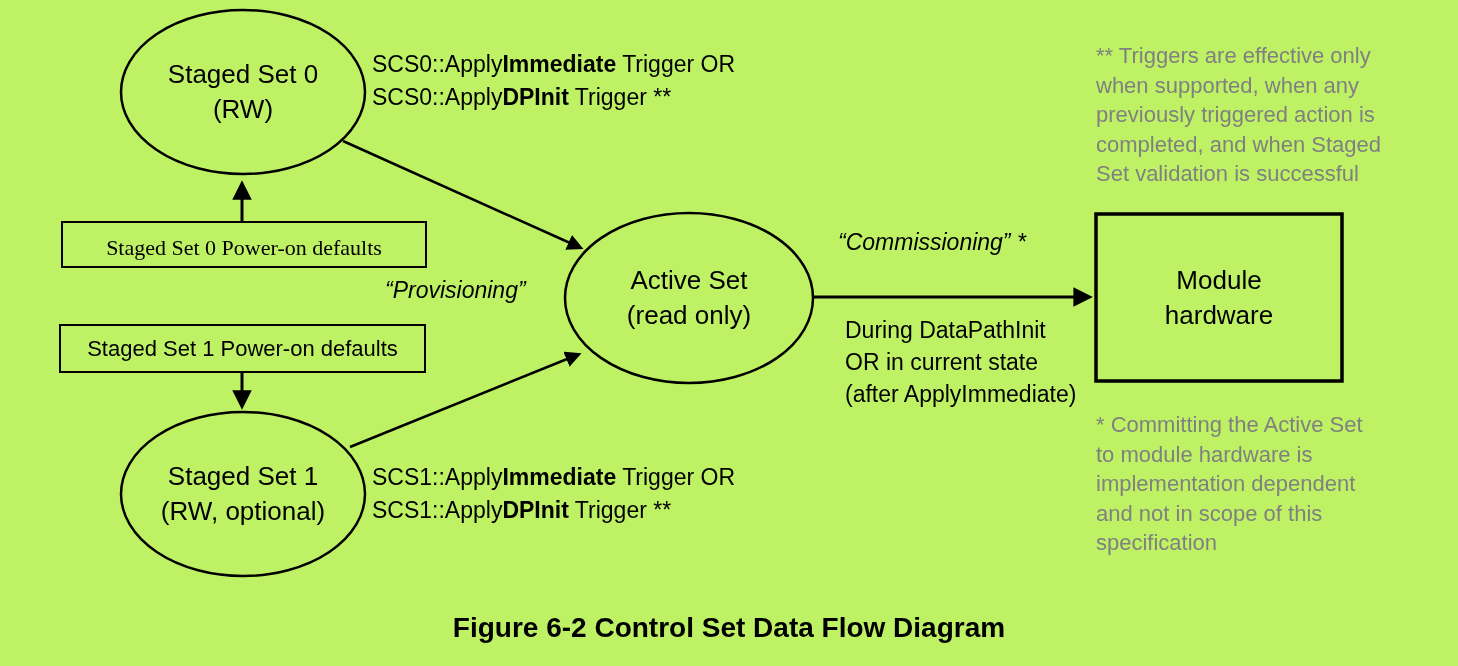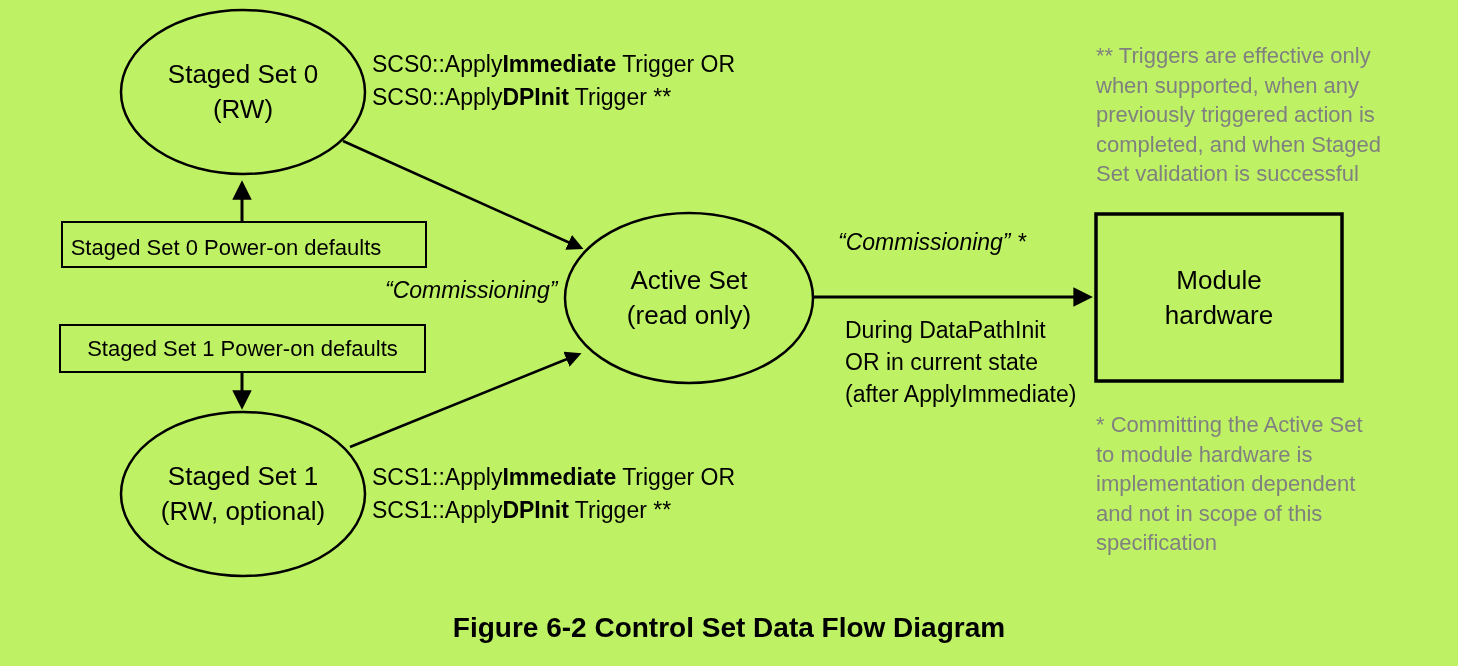--- a/index.html
+++ b/index.html
@@ -78,35 +78,35 @@
   <div class="abs node-label" style="left:565px; top:213px; width:248px; height:170px;align-items:center;">
     <div>Active Set</div>
     <div>(read only)</div>
   </div>
 
   <div class="abs node-label" style="left:1096px; top:214px; width:246px; height:167px;">
     <div>Module</div>
     <div>hardware</div>
   </div>
 
-  <div class="abs box-label" style="left:44px; top:222px; width:364px; height:51px;">Staged Set 0 Power-on defaults</div>
+  <div class="abs box-label" style="left:62px; top:222px; width:364px; height:51px;font-family:Liberation Serif, serif;">Staged Set 0 Power-on defaults</div>
 
   <div class="abs box-label" style="left:60px; top:325px; width:365px; height:47px;">Staged Set 1 Power-on defaults</div>
 
   <div class="abs trigger" style="left:372px; top:48px;">
     <div><span>SCS0::Apply</span><b>Immediate</b><span> Trigger OR</span></div>
     <div><span>SCS0::Apply</span><b>DPInit</b><span> Trigger **</span></div>
   </div>
 
   <div class="abs trigger" style="left:372px; top:461px;">
     <div><span>SCS1::Apply</span><b>Immediate</b><span> Trigger OR</span></div>
     <div><span>SCS1::Apply</span><b>DPInit</b><span> Trigger **</span></div>
   </div>
 
-  <div class="abs flow-label-italic" style="left:385px; top:277px;">“Commissioning”</div>
+  <div class="abs flow-label-italic" style="left:385px; top:277px;">“Provisioning”</div>
 
   <div class="abs flow-label-italic" style="left:838px; top:229px;">“Commissioning” *</div>
 
   <div class="abs flow-detail" style="left:821px; top:314px;margin-left:24px;">During DataPathInit
 OR in current state
 (after ApplyImmediate)</div>
 
   <div class="abs gray-note" style="left:1096px; top:41px; width:360px;">** Triggers are effective only
 when supported, when any
 previously triggered action is

